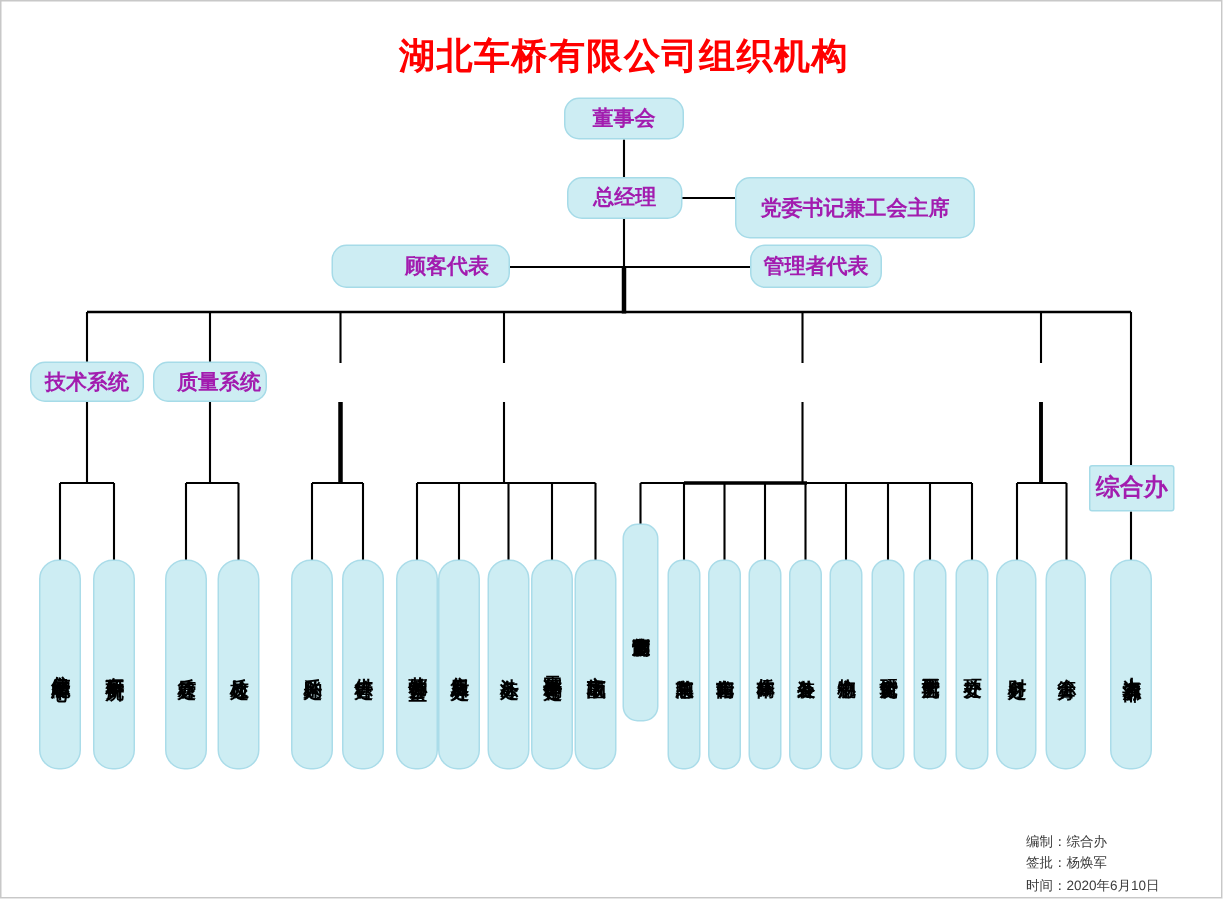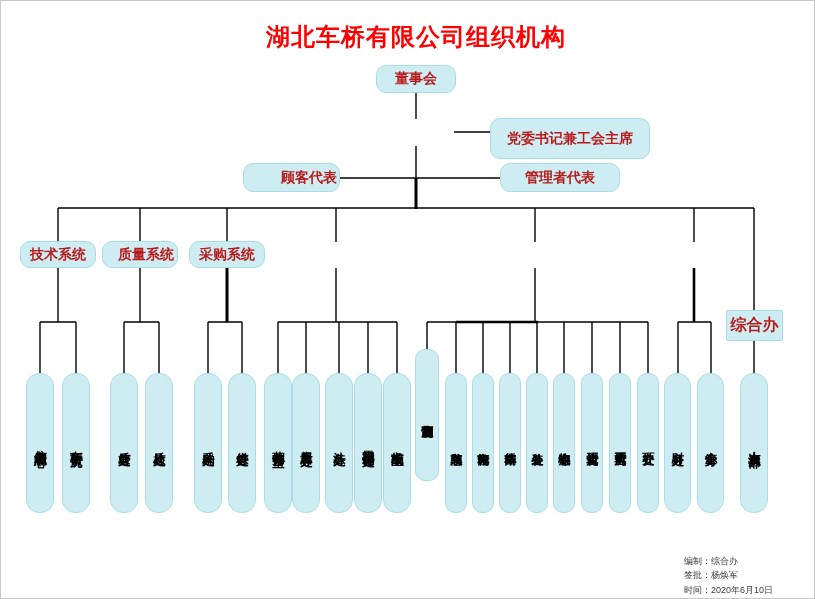--- a/index.html
+++ b/index.html
@@ -10,21 +10,21 @@
   }
   .title{
     position:absolute;left:0;top:20px;width:830px;text-align:center;
     font-size:24px;font-weight:bold;color:#ff0000;letter-spacing:1px;
   }
   svg.wires{position:absolute;left:0;top:0;z-index:1;}
   .node{
     position:absolute;z-index:2;box-sizing:border-box;
     background:#cdedf3;border:1px solid #a6dbe8;border-radius:10px;
     display:flex;align-items:center;justify-content:center;
-    font-size:14px;font-weight:bold;color:#b91c1c;white-space:nowrap;
+    font-size:14px;font-weight:bold;color:#a21caf;white-space:nowrap;
   }
   .node.square{border-radius:2px;font-size:16px;}
   .pill{
     position:absolute;z-index:2;box-sizing:border-box;
     background:#cdedf3;border:1px solid #aadce9;border-radius:13px;
     display:flex;align-items:center;justify-content:center;
     writing-mode:vertical-rl;text-orientation:upright;
     font-size:12.5px;font-weight:bold;color:#000;letter-spacing:1px;
   }
   .pill.narrow{border-radius:10px;font-size:12px;letter-spacing:0;}
@@ -99,27 +99,27 @@
       <line x1="753" y1="340" x2="753" y2="374"></line>
 
       <line x1="415" y1="177" x2="415" y2="208" stroke-width="3"></line>
       <line x1="226" y1="267" x2="226" y2="321" stroke-width="3"></line>
       <line x1="693" y1="267" x2="693" y2="321" stroke-width="2.6"></line>
       <line x1="455" y1="321" x2="537" y2="321" stroke-width="2.4"></line>
     </g>
   </svg>
 
   <div class="node" style="left:375px;top:64px;width:80px;height:28px;">董事会</div>
+  <div class="node" style="left:377px;top:117px;width:77px;height:28px;">总经理</div>
   <div class="node" style="left:489px;top:117px;width:160px;height:41px;">党委书记兼工会主席</div>
-  <div class="node" style="left:242px;top:162px;width:97px;height:29px;padding-left:35px;">顾客代表</div>
-  <div class="node" style="left:499px;top:162px;width:120px;height:29px;">管理者代表</div>
+  <div class="node" style="left:220px;top:162px;width:119px;height:29px;padding-left:35px;">顾客代表</div>
+  <div class="node" style="left:499px;top:162px;width:88px;height:29px;">管理者代表</div>
 
   <div class="node" style="left:19px;top:240px;width:76px;height:27px;">技术系统</div>
   <div class="node" style="left:101px;top:240px;width:76px;height:27px;padding-left:12px;">质量系统</div>
-  <div class="node" style="left:188px;top:240px;width:76px;height:27px;">采购系统</div>
   <div class="node square" style="left:725px;top:309px;width:57px;height:31px;">综合办</div>
 
   <div class="pill" style="left:25px;top:372px;width:28px;height:140px;">信息智能中心</div>
   <div class="pill" style="left:61px;top:372px;width:28px;height:140px;">车桥研究所</div>
 
   <div class="pill" style="left:109px;top:372px;width:28px;height:140px;">质管处</div>
   <div class="pill" style="left:144px;top:372px;width:28px;height:140px;">质检处</div>
 
   <div class="pill" style="left:193px;top:372px;width:28px;height:140px;">采购处</div>
   <div class="pill" style="left:227px;top:372px;width:28px;height:140px;">供管处</div>

